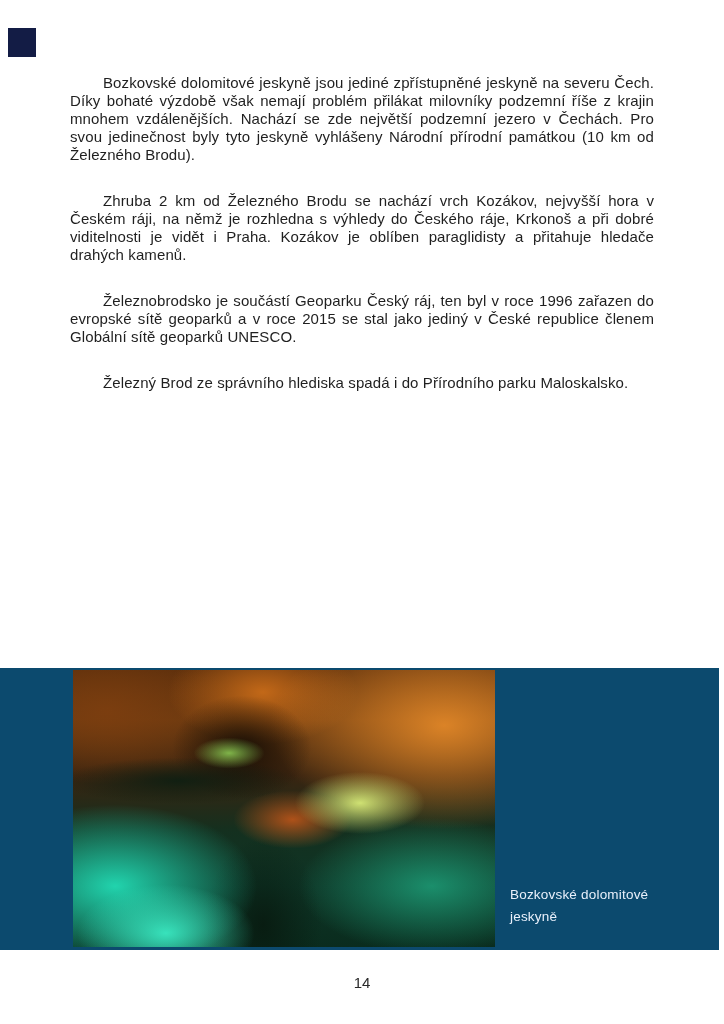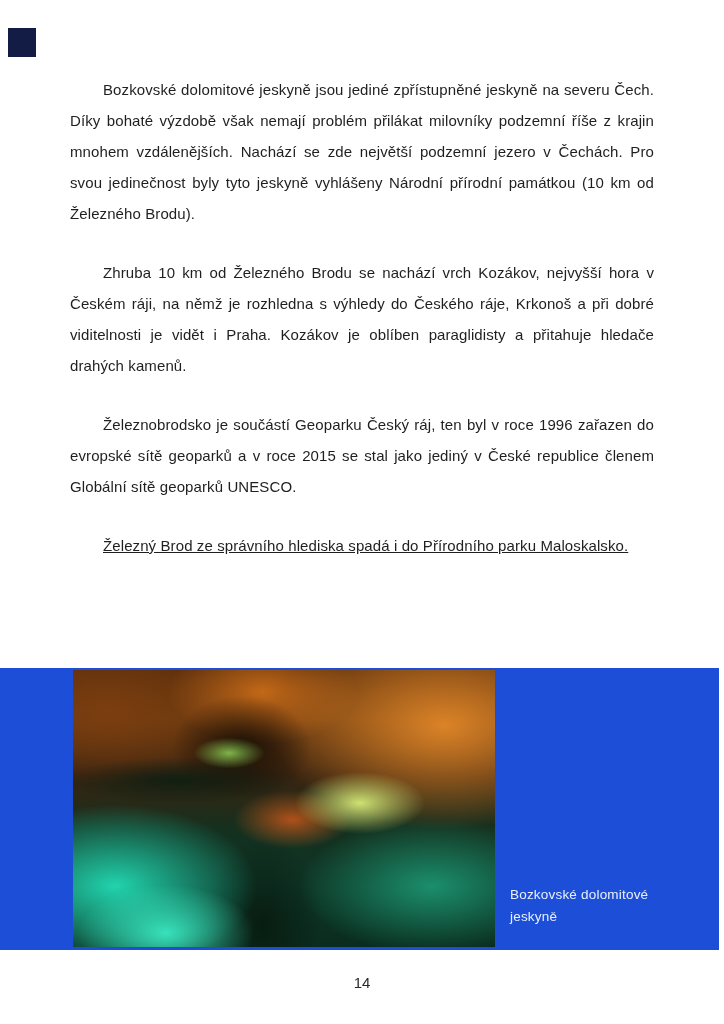--- a/index.html
+++ b/index.html
@@ -19,33 +19,33 @@
   }
 
   .text-block {
     position: absolute;
     left: 70px; top: 74px;
     width: 584px;
     color: #1f1f1f;
   }
   .text-block p {
     font-size: 15px;
-    line-height: 31px;
+    line-height: 18px;
     text-align: justify;
     text-indent: 33px;
     margin-bottom: 28px;
     letter-spacing: 0.1px;
   }
-  .text-block p:last-child { margin-bottom: 0; text-decoration: underline; }
+  .text-block p:last-child { margin-bottom: 0; }
 
   .figure-band {
     position: absolute;
     left: 0; top: 668px;
     width: 719px; height: 282px;
-    background: #1d4ed8;
+    background: #0c4a6e;
   }
 
   .cave-photo {
     position: absolute;
     left: 73px; top: 2px;           
     width: 422px; height: 277px;
     background-color: #1a0e05;
     background-image:
       radial-gradient(ellipse 30% 25% at 22% 95%, rgba(60,240,200,0.90), rgba(60,240,200,0) 70%),
       radial-gradient(ellipse 48% 42% at 10% 78%, rgba(35,225,185,0.92), rgba(35,225,185,0) 70%),
@@ -81,21 +81,21 @@
     color: #2a2a2a;
   }
 </style>
 </head>
 <body>
 
 <div class="corner-square"></div>
 
 <div class="text-block">
   <p>Bozkovské dolomitové jeskyně jsou jediné zpřístupněné jeskyně na severu Čech. Díky bohaté výzdobě však nemají problém přilákat milovníky podzemní říše z krajin mnohem vzdálenějších. Nachází se zde největší podzemní jezero v Čechách. Pro svou jedinečnost byly tyto jeskyně vyhlášeny Národní přírodní památkou (10 km od Železného Brodu).</p>
-  <p>Zhruba 10 km od Železného Brodu se nachází vrch Kozákov, nejvyšší hora v Českém ráji, na němž je rozhledna s výhledy do Českého ráje, Krkonoš a při dobré viditelnosti je vidět i Praha. Kozákov je oblíben paraglidisty a přitahuje hledače drahých kamenů.</p>
+  <p>Zhruba 2 km od Železného Brodu se nachází vrch Kozákov, nejvyšší hora v Českém ráji, na němž je rozhledna s výhledy do Českého ráje, Krkonoš a při dobré viditelnosti je vidět i Praha. Kozákov je oblíben paraglidisty a přitahuje hledače drahých kamenů.</p>
   <p>Železnobrodsko je součástí Geoparku Český ráj, ten byl v roce 1996 zařazen do evropské sítě geoparků a v roce 2015 se stal jako jediný v České republice členem Globální sítě geoparků UNESCO.</p>
   <p>Železný Brod ze správního hlediska spadá i do Přírodního parku Maloskalsko.</p>
 </div>
 
 <div class="figure-band">
   <div class="cave-photo"></div>
   <div class="figure-caption">Bozkovské dolomitové jeskyně</div>
 </div>
 
 <div class="page-number">14</div>

